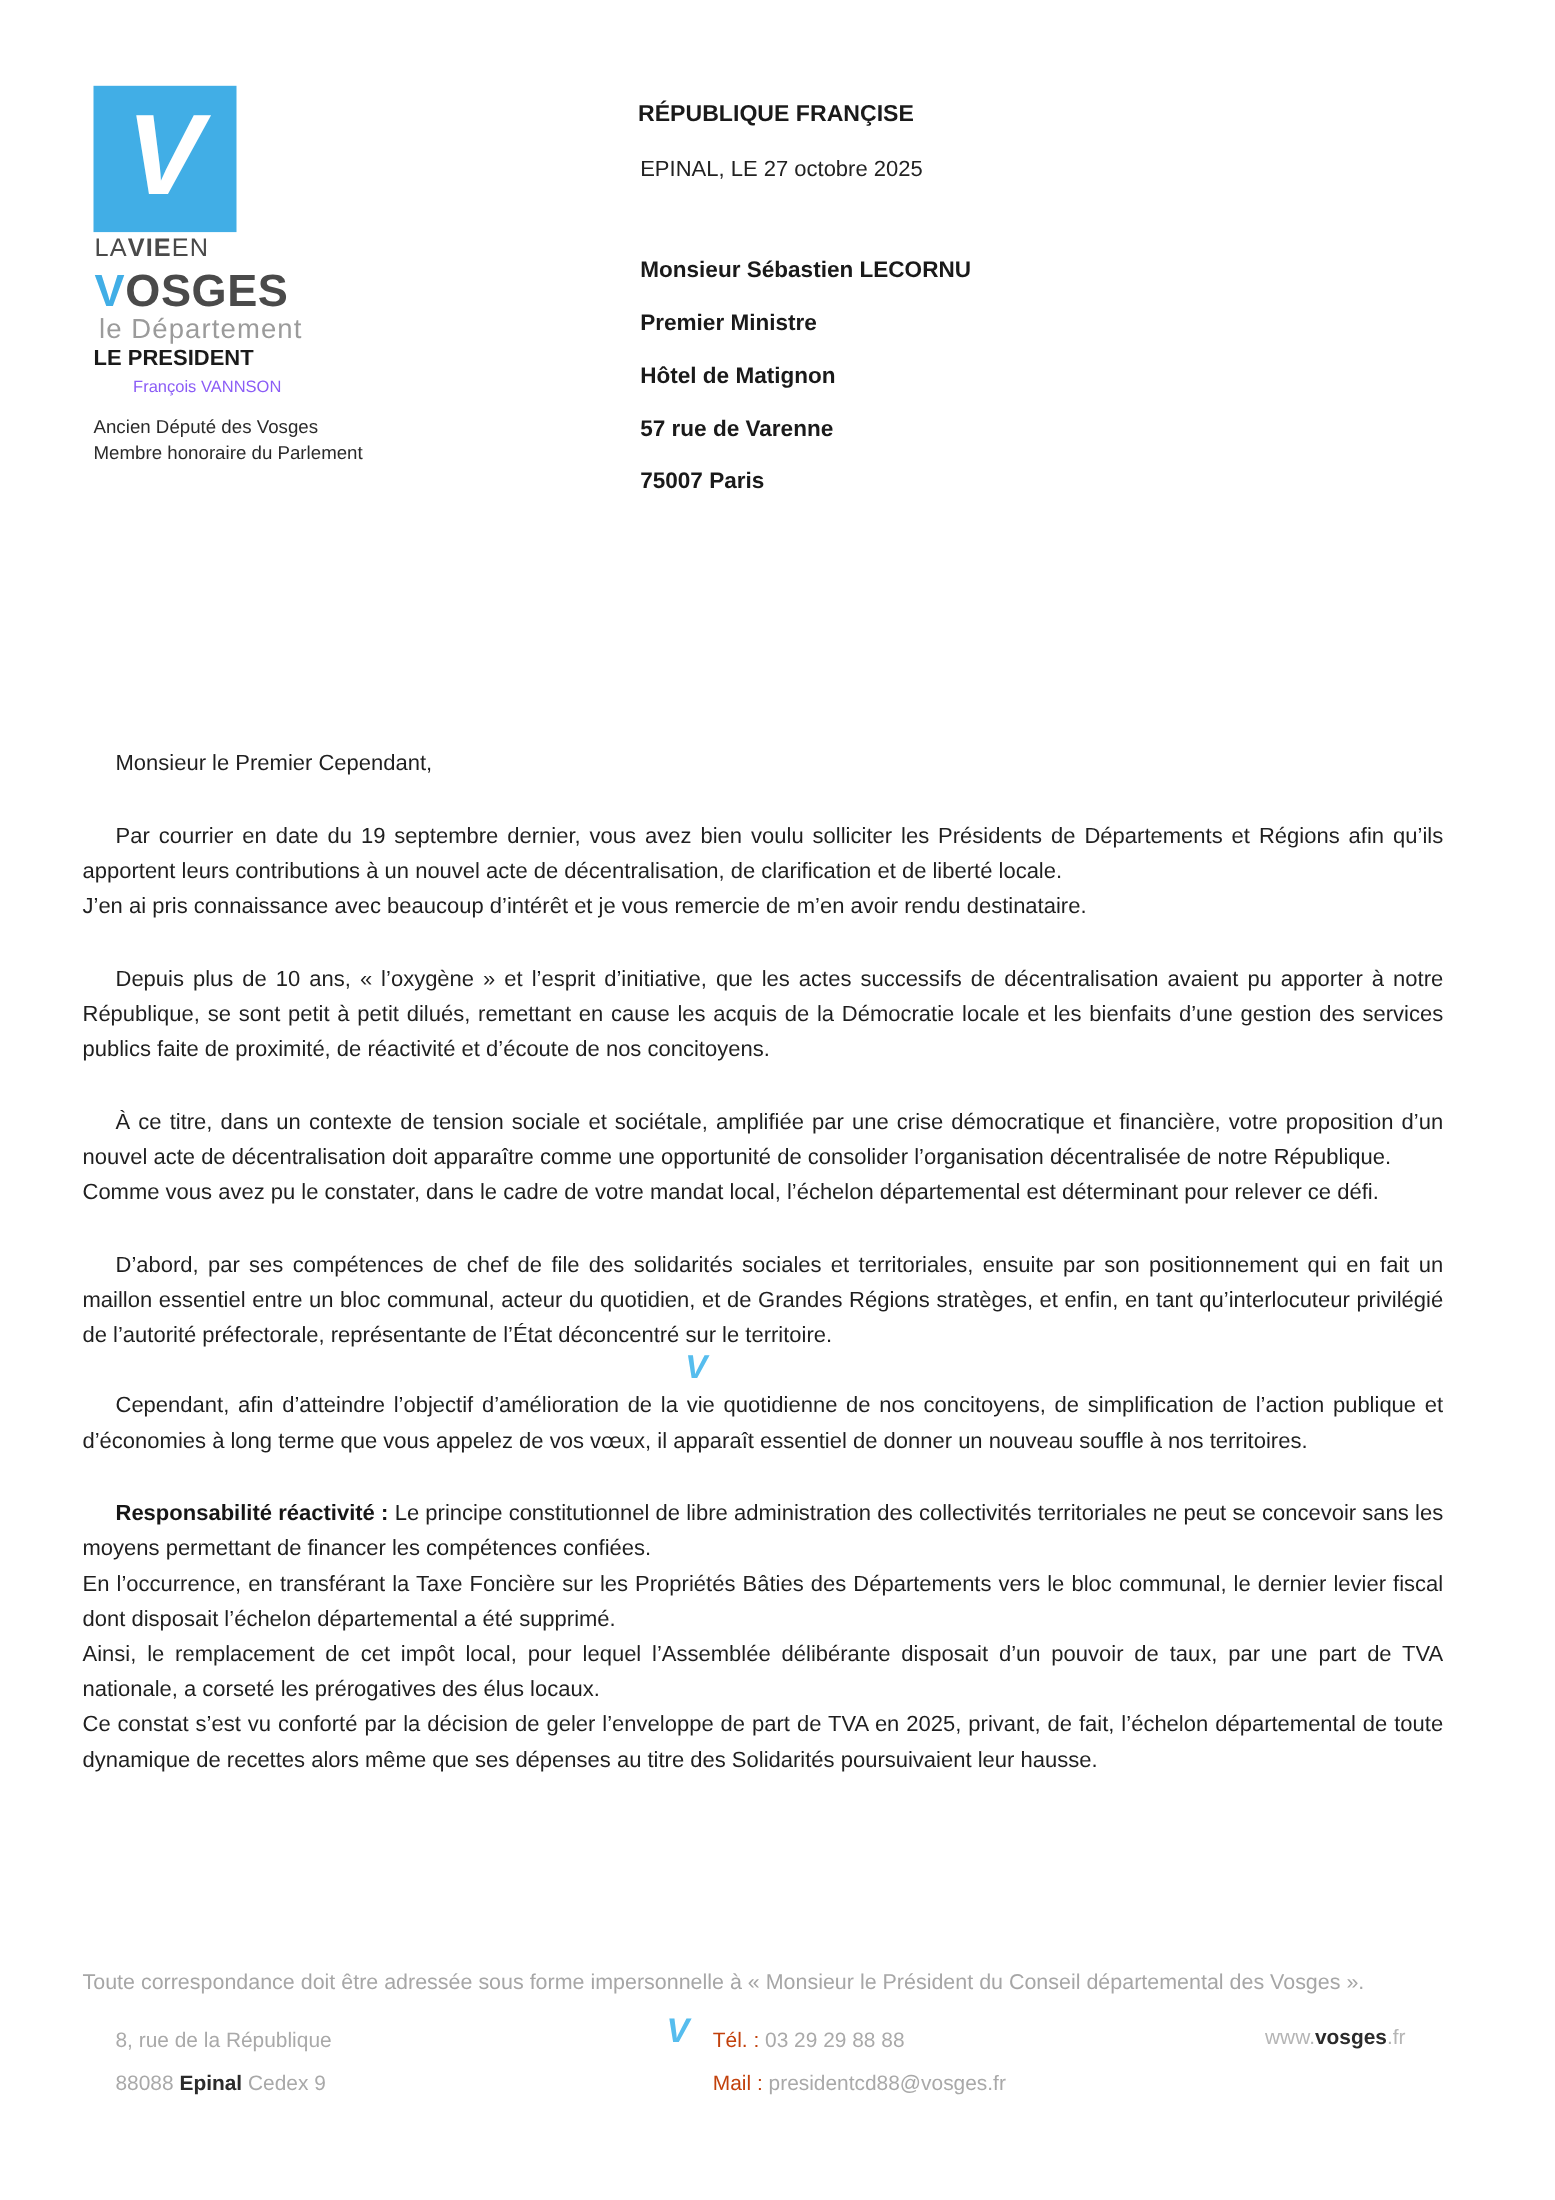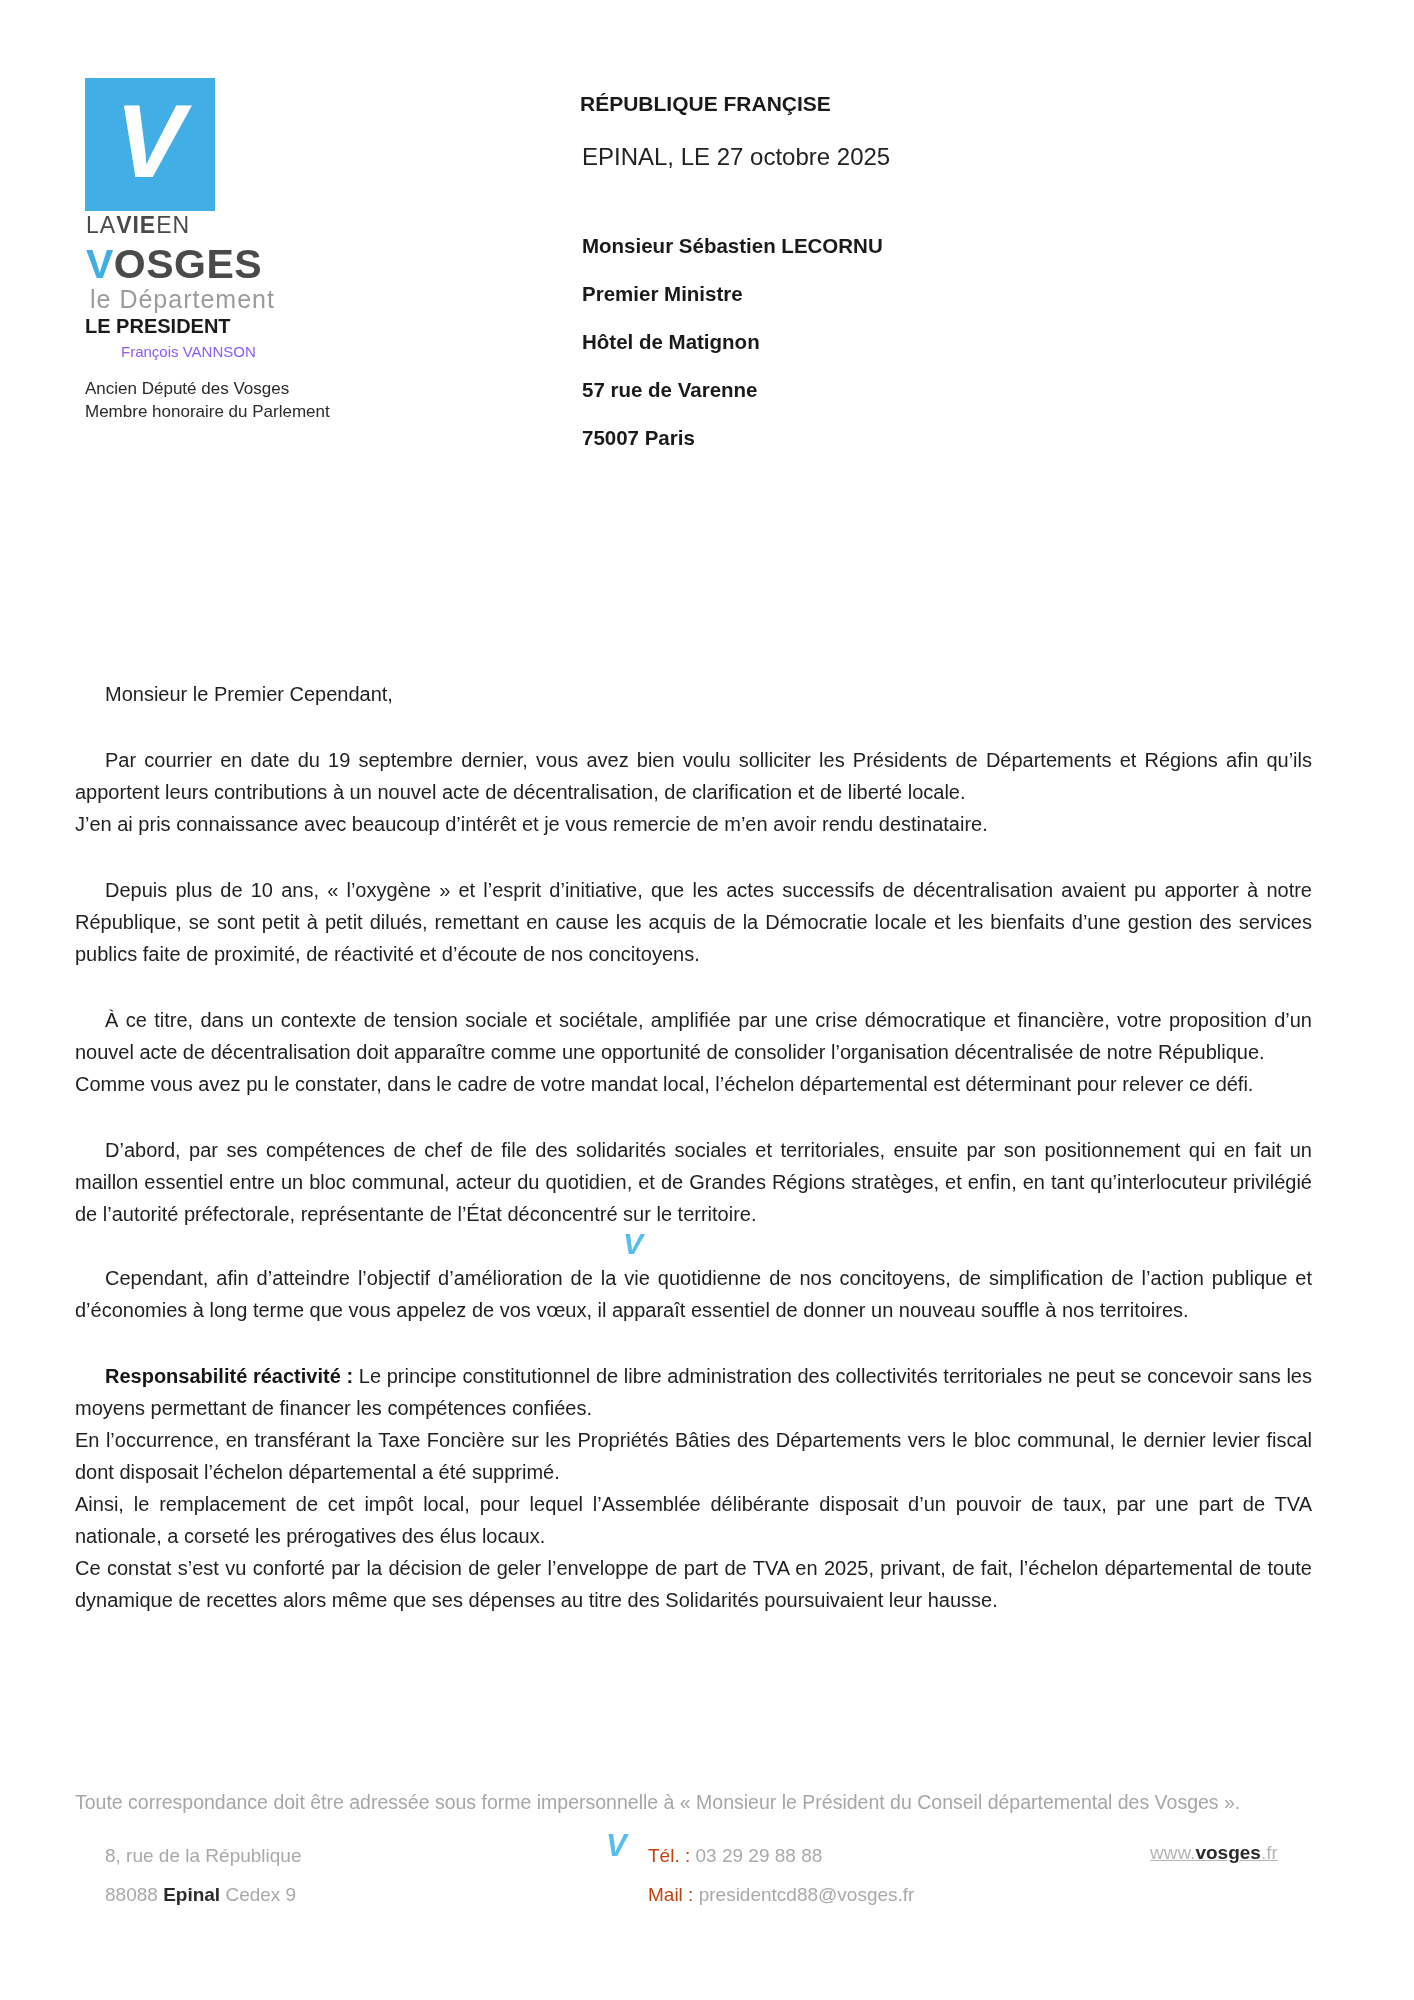--- a/index.html
+++ b/index.html
@@ -27,21 +27,21 @@
   .logo-dept { left:90px; top:285px; font-size:25px; color:#9b9b9b; letter-spacing:1px; }
 
   
   .sender-title { left:85px; top:315px; font-size:20px; font-weight:700; color:#1a1a1a; }
   .sender-name  { left:93px; top:343px; font-size:15px; color:#8b5cf6;margin-left:28px; }
   .sender-l1    { left:85px; top:379px; font-size:17px; color:#2a2a2a; }
   .sender-l2    { left:85px; top:402px; font-size:17px; color:#2a2a2a; }
 
   
   .republic { left:580px; top:92px;  font-size:21px; font-weight:700; color:#1a1a1a;text-align:center; }
-  .dateline { left:582px; top:143px; font-size:24px; color:#222; }
+  .dateline { left:582px; top:143px; font-size:20px; color:#222; }
   .recipient { left:582px; top:222px; font-size:20.5px; font-weight:700; color:#1a1a1a; line-height:48px; }
 
   
   .body-text {
     left:75px; top:678px; width:1237px;
     font-size:20px; line-height:32px; text-align:justify; color:#1f1f1f;
   }
   .blk { text-align:justify; }
   .ind { text-indent:30px; }
   .gap { margin-top:34px; }
@@ -52,21 +52,21 @@
     color:#56bdee; font-size:30px; font-weight:800; font-style:italic; line-height:32px;
   }
 
   
   .footer-notice { left:75px; top:1791px; width:1250px; font-size:19.5px; color:#a6a6a6; }
   .footer-address { left:105px; top:1836px; font-size:19px; color:#a9a9a9; line-height:39px; }
   .footer-address .bold { color:#2b2b2b; font-weight:700; }
   .footer-vicon { left:606px; top:1828px; color:#56bdee; font-size:31px; font-weight:800; font-style:italic; }
   .footer-contact { left:648px; top:1836px; font-size:19px; line-height:39px; color:#a9a9a9; }
   .footer-contact .lbl { color:#c2410c; font-weight:400; }
-  .footer-web { left:1150px; top:1842px; font-size:19px; color:#b5b5b5; white-space:nowrap;text-decoration:underline; }
+  .footer-web { left:1150px; top:1842px; font-size:19px; color:#b5b5b5; white-space:nowrap; }
   .footer-web .bold { color:#2b2b2b; font-weight:700; }
 </style>
 </head>
 <body>
 
 <div class="page">
 
   <div class="abs logo-square">
     <span class="v">V</span>
   </div>

